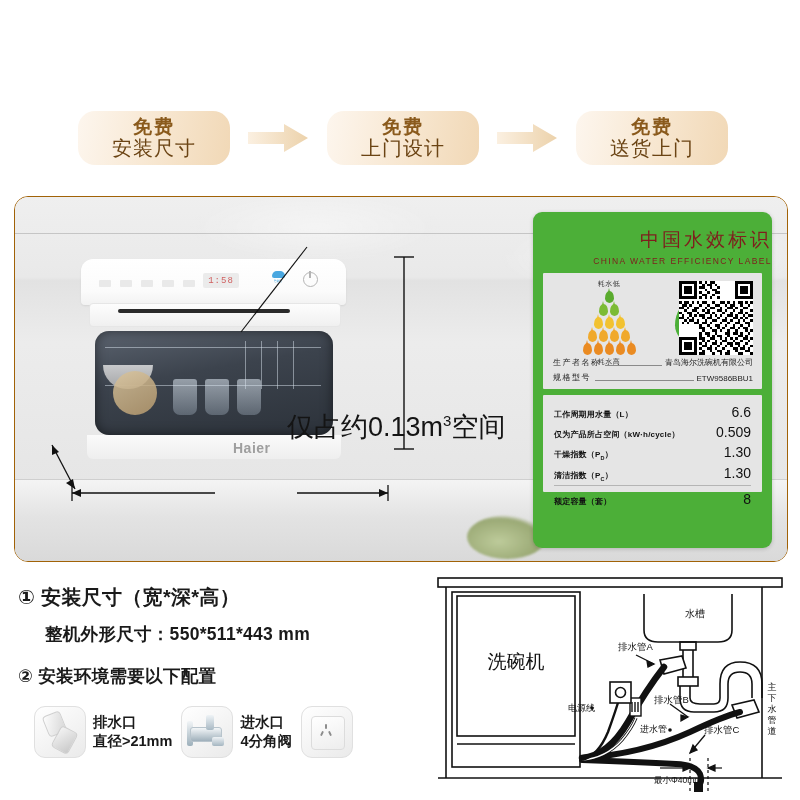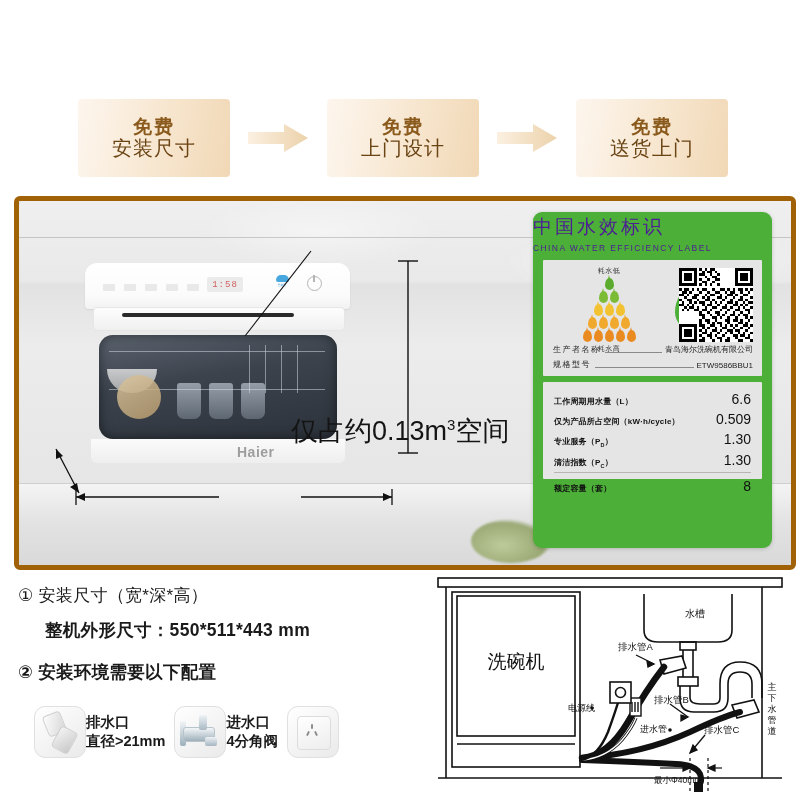--- a/index.html
+++ b/index.html
@@ -22,37 +22,37 @@
     white-space:nowrap;
   }
   .headline .dark{color:#1c1c1c;}
   .headline .gold{color:#9a6b2a;}
 
   .steps{
     position:absolute;left:78px;top:106px;width:650px;height:64px;
     display:flex;align-items:center;justify-content:space-between;
   }
   .step-card{
-    width:152px;height:78px;
-    border-radius:4px;
+    width:152px;height:54px;
+    border-radius:17px;
     background:linear-gradient(100deg,#fdf6ee 0%,#f7e6cf 55%,#f1d8b6 100%);
     display:flex;flex-direction:column;align-items:center;justify-content:center;
     line-height:1.14;
   }
   .step-top{font-size:19px;font-weight:bold;color:#8a5a1c;letter-spacing:2px;}
   .step-bot{font-size:20px;font-weight:normal;color:#6b4414;letter-spacing:1px;}
   .arrow{
     width:62px;height:30px;position:relative;flex:0 0 auto;
   }
   .arrow svg{display:block;}
 
   
   .photo-panel{
     position:absolute;left:14px;top:196px;width:772px;height:364px;
-    border:5px solid #a16207;border-radius:6px;
+    border:1px solid #a16207;border-radius:14px;
     background:#ffffff;
     overflow:hidden;
     text-align:center;
   }
   
   .backdrop{
     position:absolute;inset:0;
     background:
       linear-gradient(180deg,#efefef 0%,#e9e9e9 22%,#e2e2e2 23%,#ececec 40%,#e6e6e6 78%,#dcdcdc 79%,#d2d2d2 100%);
   }
@@ -181,21 +181,21 @@
   
   .wel{
     position:absolute;left:533px;top:212px;width:239px;height:336px;
     background:#4caf38;
     border-radius:9px;
     box-shadow:0 1px 4px rgba(0,0,0,.18);
     padding:0;
     box-sizing:border-box;
   }
   .wel-title{
-    text-align:left;padding-top:2px;color:#4c1d95;
+    text-align:right;padding-top:15px;color:#7f1d1d;
   }
   .wel-title .cn{font-size:19px;letter-spacing:3px;font-weight:500;}
   .wel-title .en{font-size:8.5px;letter-spacing:1.4px;margin-top:3px;}
   .wel-card{
     margin:7px 10px 0 10px;background:#e5e5e5;border-radius:1px;
     position:relative;
   }
   .wel-card-1{height:116px;}
   .wel-card-2{height:97px;margin-top:6px;}
   .drops-wrap{
@@ -247,29 +247,29 @@
   .spec-k{font-size:8px;color:#111;font-weight:bold;letter-spacing:.2px;}
   .spec-k sub{font-size:5.5px;}
   .spec-v{font-size:14px;color:#111;font-weight:500;}
   .spec-sep{border-top:1px solid #b5b5b5;margin:3px 0 5px 0;}
   .wel-foot{
     text-align:center;color:#fff;font-size:8px;margin-top:6px;letter-spacing:.5px;
   }
 
   
   .spec-block{position:absolute;left:18px;top:584px;width:420px;}
-  .spec-line1{font-size:17px;font-weight:normal;letter-spacing:.3px;}
+  .spec-line1{font-size:20px;font-weight:bold;letter-spacing:.3px;}
   .spec-line2{font-size:17.5px;font-weight:bold;margin:11px 0 0 27px;letter-spacing:.3px;}
   .spec-line3{font-size:17.5px;font-weight:bold;margin-top:18px;letter-spacing:.3px;}
 
   .req-row{
     position:absolute;left:34px;top:706px;width:410px;
     display:flex;align-items:center;gap:9px;
   }
-  .req{display:flex;align-items:center;}
+  .req{display:flex;align-items:center;gap:7px;}
   .req-icon{
     width:50px;height:50px;border-radius:11px;
     background:linear-gradient(145deg,#ffffff,#eaeaea);
     border:1px solid #e0e0e0;
     position:relative;overflow:hidden;
     flex:0 0 auto;
   }
   .req-txt{line-height:1.28;font-size:14.5px;font-weight:bold;color:#1a1a1a;white-space:nowrap;}
 
   
@@ -703,21 +703,21 @@
       <div class="spec-tbl">
         <div class="spec-row">
           <span class="spec-k">工作周期用水量（L）</span>
           <span class="spec-v">6.6</span>
         </div>
         <div class="spec-row">
           <span class="spec-k">仅为产品所占空间（kW·h/cycle）</span>
           <span class="spec-v">0.509</span>
         </div>
         <div class="spec-row">
-          <span class="spec-k"><span>专业服务（P</span><sub>D</sub><span>）</span></span>
+          <span class="spec-k"><span>干燥指数（P</span><sub>D</sub><span>）</span></span>
           <span class="spec-v">1.30</span>
         </div>
         <div class="spec-row">
           <span class="spec-k"><span>清洁指数（P</span><sub>C</sub><span>）</span></span>
           <span class="spec-v">1.30</span>
         </div>
         <div class="spec-sep"></div>
         <div class="spec-row">
           <span class="spec-k">额定容量（套）</span>
           <span class="spec-v">8</span>

